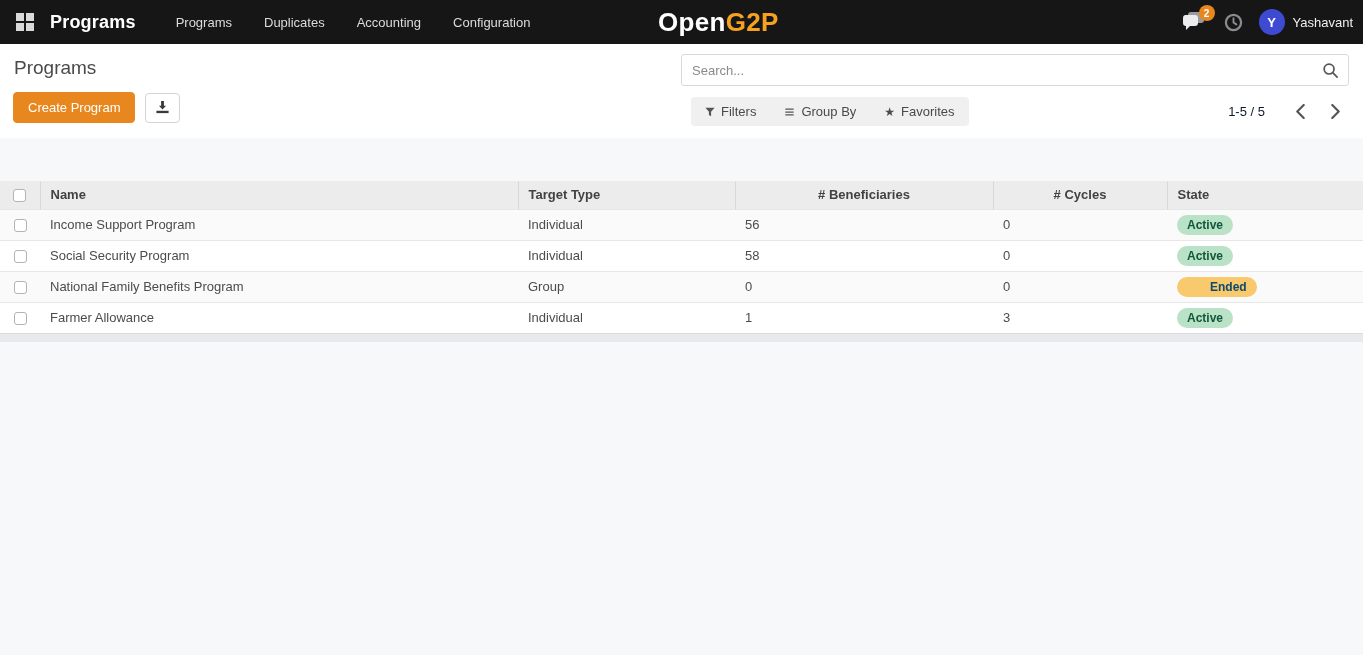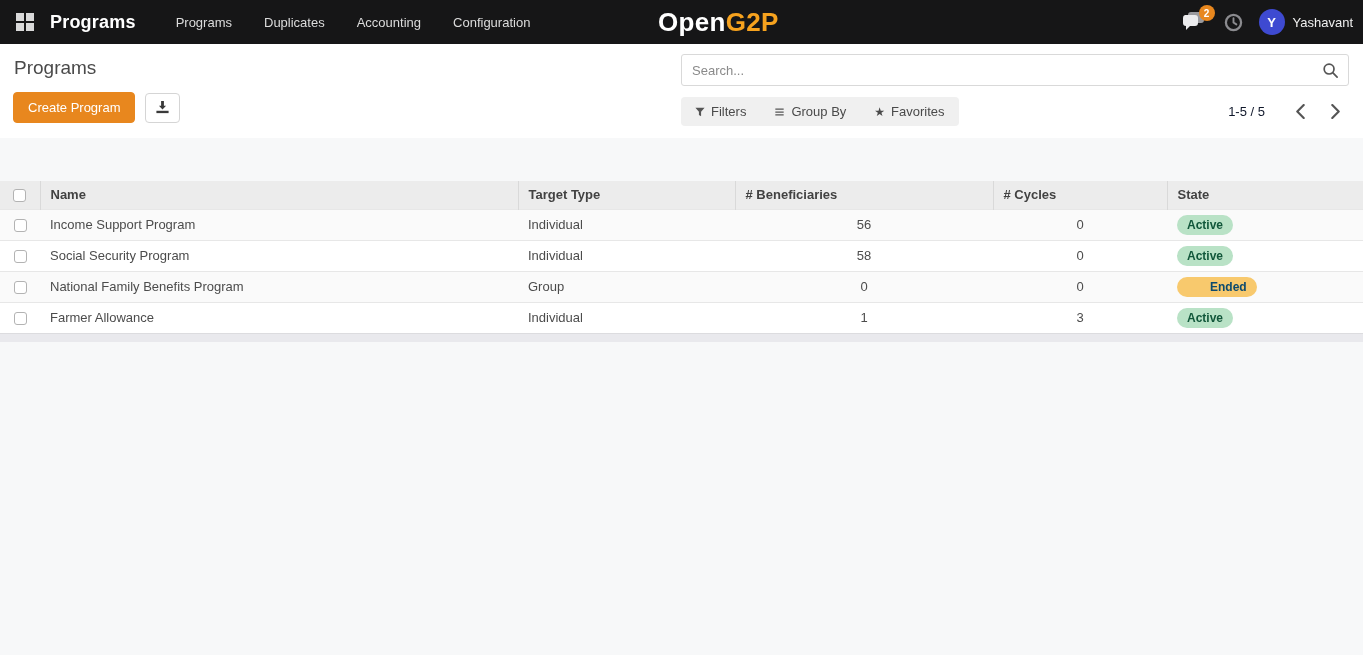--- a/index.html
+++ b/index.html
@@ -31,43 +31,43 @@
   .page-title { font-size:19px; font-weight:400; color:#4a4a4a; margin:3px 0 13px 1px; }
   .cp-buttons { display:flex; gap:10px; align-items:center; }
   .btn-create { background:#e8871e; color:#fff; border:1px solid #e8871e; border-radius:4px; font-size:13px; padding:7px 14px; cursor:pointer; font-family:inherit; }
   .btn-download { background:#fff; border:1px solid #d5d5d5; border-radius:4px; width:35px; height:30px; cursor:pointer; color:#3a3a3a; display:flex; align-items:center; justify-content:center; }
   .cp-right { width:668px; flex:0 0 auto; }
   .search-box { position:relative; width:100%; height:32px; border:1px solid #d9d9d9; border-radius:3px; background:#fff; }
   .search-box input { width:100%; height:100%; border:none; outline:none; background:transparent; padding:0 34px 0 10px; font-size:13px; color:#444; font-family:inherit; }
   .search-box input::placeholder { color:#8a8a8a; }
   .search-icon { position:absolute; right:9px; top:7px; color:#555; cursor:pointer; }
   .cp-row2 { display:flex; align-items:center; justify-content:space-between; margin-top:11px; }
-  .filter-group { display:flex; background:#f0f0f0; border-radius:4px; overflow:hidden; }
+  .filter-group { display:flex; background:#f0f0f0; border-radius:4px; overflow:hidden;margin-left:10px; }
   .filter-btn { display:flex; align-items:center; gap:6px; border:none; background:transparent; padding:7px 14px; font-size:13px; color:#4a4a4a; cursor:pointer; font-family:inherit; }
   .filter-btn .g-icon { color:#555; display:flex; align-items:center; }
   .star-glyph { font-size:12px; color:#4a4a4a; }
   .pager { display:flex; align-items:center; gap:8px; }
   .pager-text { font-size:13px; color:#0f172a; margin-right:14px; }
   .pager-btn { background:none; border:none; cursor:pointer; color:#555; padding:4px 8px; display:flex; align-items:center; }
 
   
   table { width:100%; border-collapse:collapse; background:#fff; table-layout:fixed;margin-top:43px; }
   thead th { background:#ececec; font-size:13px; font-weight:bold; color:#424242; text-align:left; padding:6px 10px; height:28px; border-left:1px solid #d9d9d9; }
   thead th:first-child { border-left:none; }
   col.c-check { width:40px; }
   col.c-name  { width:478px; }
   col.c-type  { width:217px; }
   col.c-ben   { width:258px; }
   col.c-cyc   { width:174px; }
   tbody td { font-size:13px; color:#4c4c4c; padding:5px 10px; height:29px; border-top:1px solid #e7e7e7; }
   tbody tr:nth-child(odd) { background:#fafafa; }
   tbody tr:nth-child(even) { background:#ffffff; }
   tbody tr { cursor:pointer; }
-  .num { text-align:center; }
-  th.num { text-align:left; }
+  .num { text-align:left; }
+  th.num { text-align:center; }
   .cb { display:inline-block; width:13px; height:13px; border:1px solid #b3b3b3; border-radius:3px; background:#fff; vertical-align:middle; cursor:pointer; }
   .cell-check { text-align:center; padding:5px 0; }
   thead .cell-check { padding:6px 0; }
   .badge { display:inline-block; min-width:46px; text-align:center; font-size:12px; font-weight:bold; padding:3px 10px; border-radius:10px; }
   .badge[data-state="Active"] { background:#b9e2c6; color:#11573a; }
   .badge[data-state="Ended"]  { background:#f8c96d; color:#0c4a6e;padding-left:33px; }
   .table-end-strip { height:9px; background:#e9e9ed; border-top:1px solid #dcdcdf; }
 </style>
 </head>
 <body>

